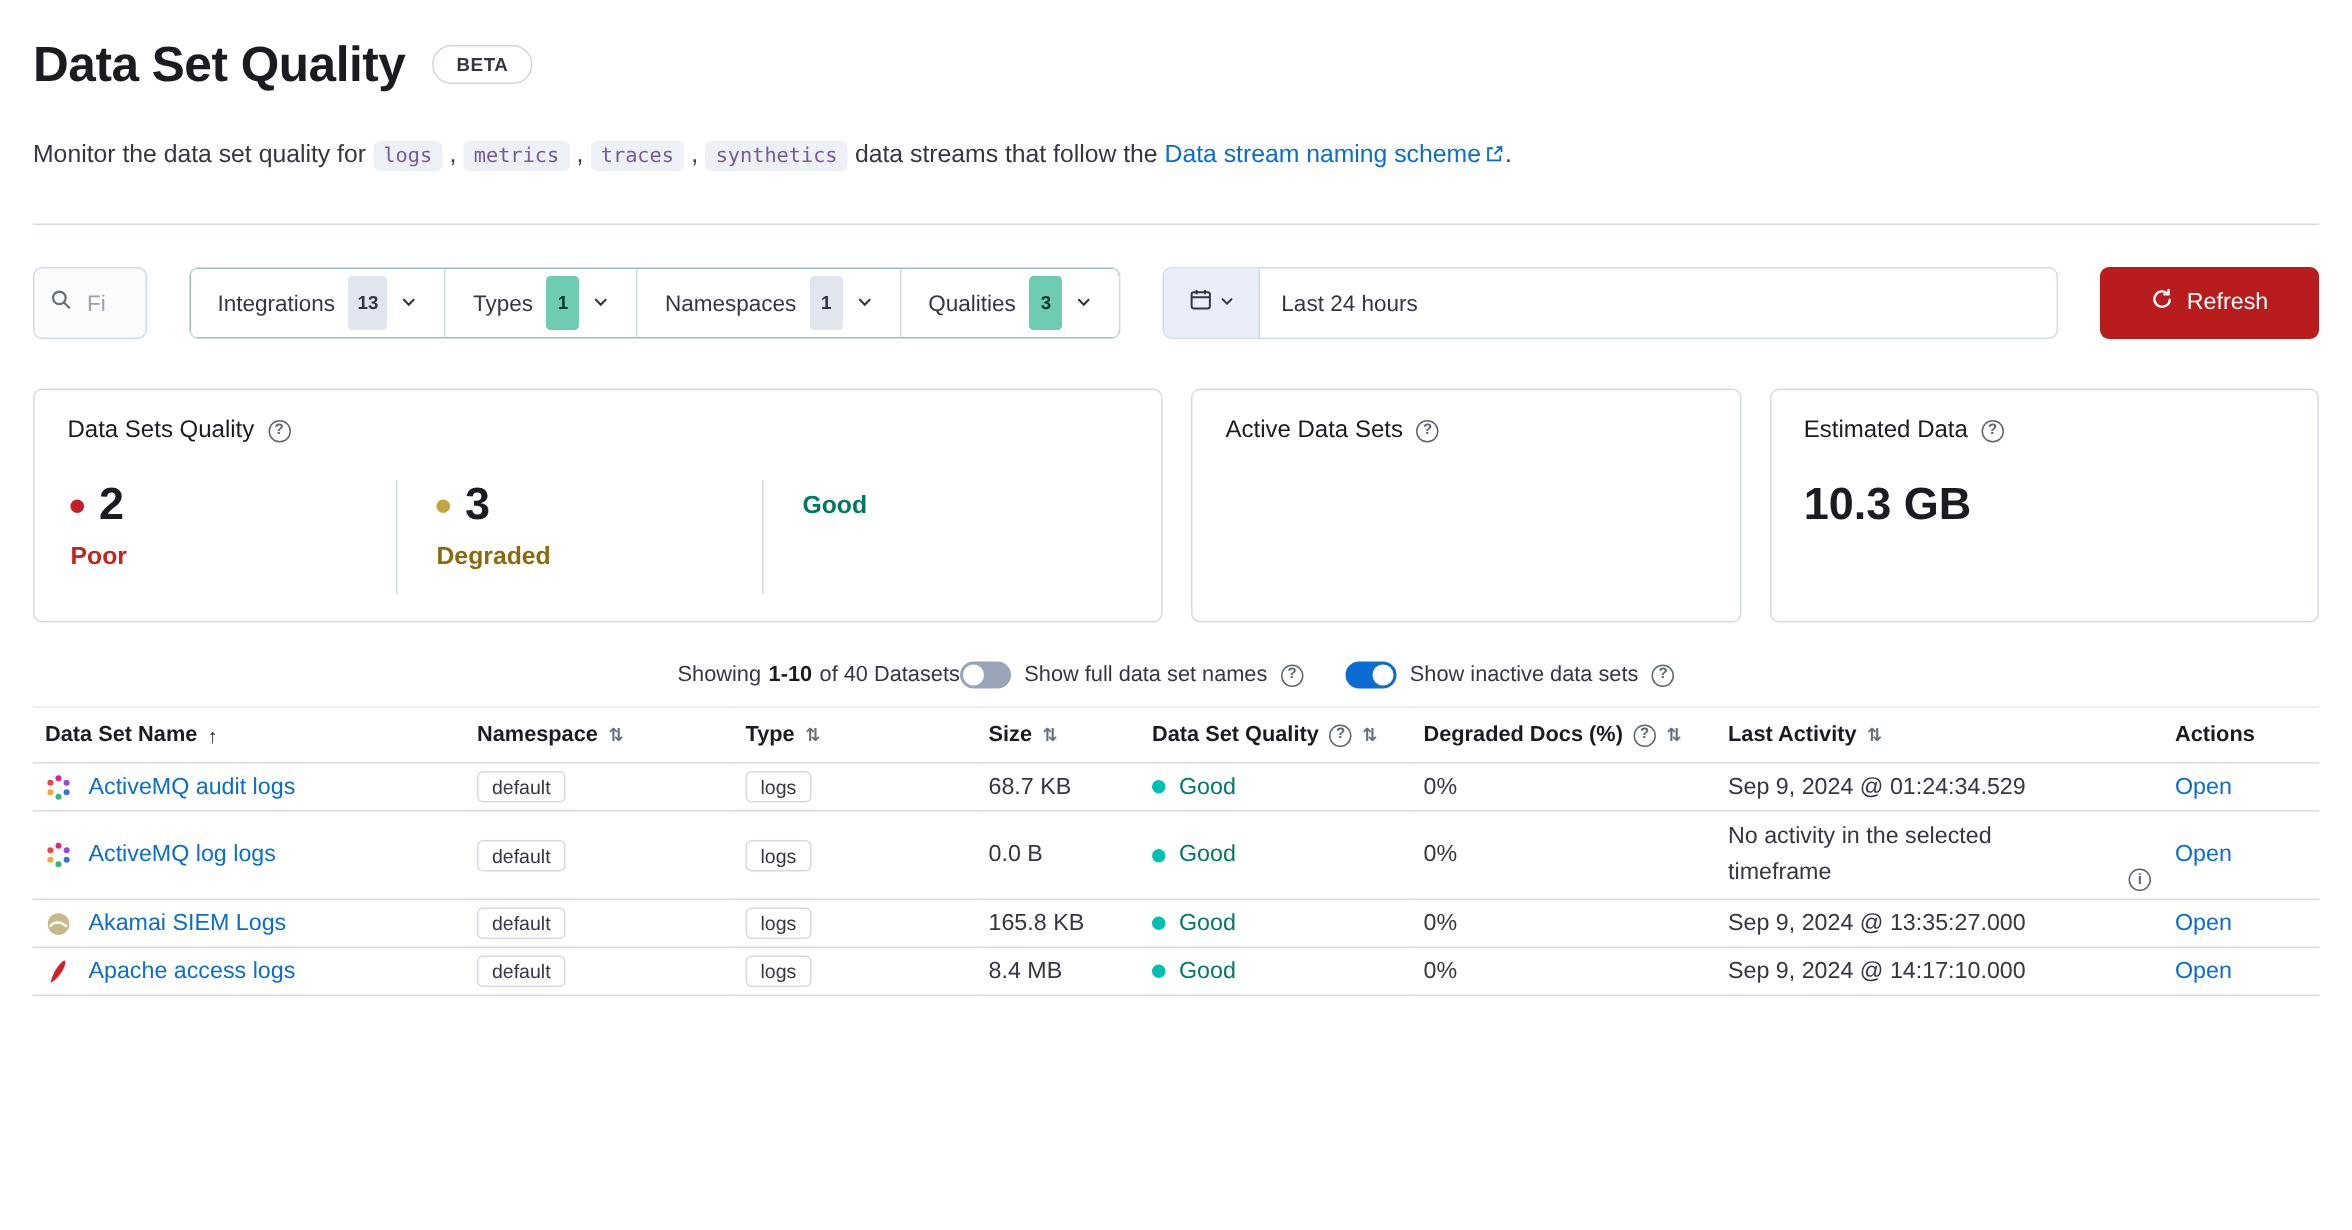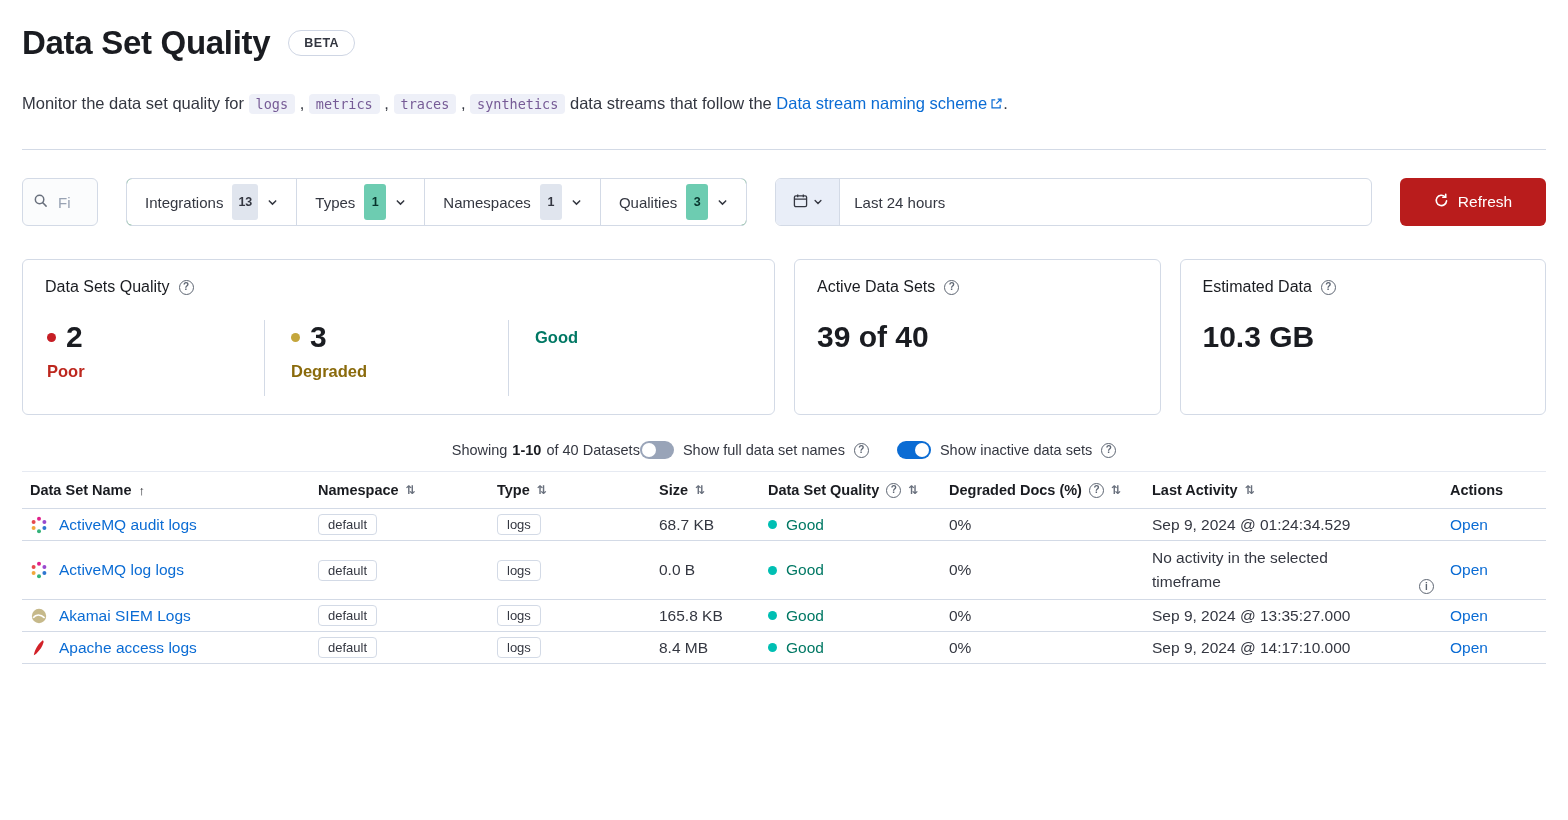--- a/index.html
+++ b/index.html
@@ -209,21 +209,20 @@
           <div class="stat-label">Good</div>
         </div>
       </div>
     </div>
 
     <div class="panel panel-sm">
       <div class="panel-title">
         <span>Active Data Sets</span>
         <span class="qicon">?</span>
       </div>
-      <div class="panel-value">39 of 40</div>
     </div>
 
     <div class="panel panel-sm">
       <div class="panel-title">
         <span>Estimated Data</span>
         <span class="qicon">?</span>
       </div>
       <div class="panel-value">10.3 GB</div>
     </div>
   </div>

